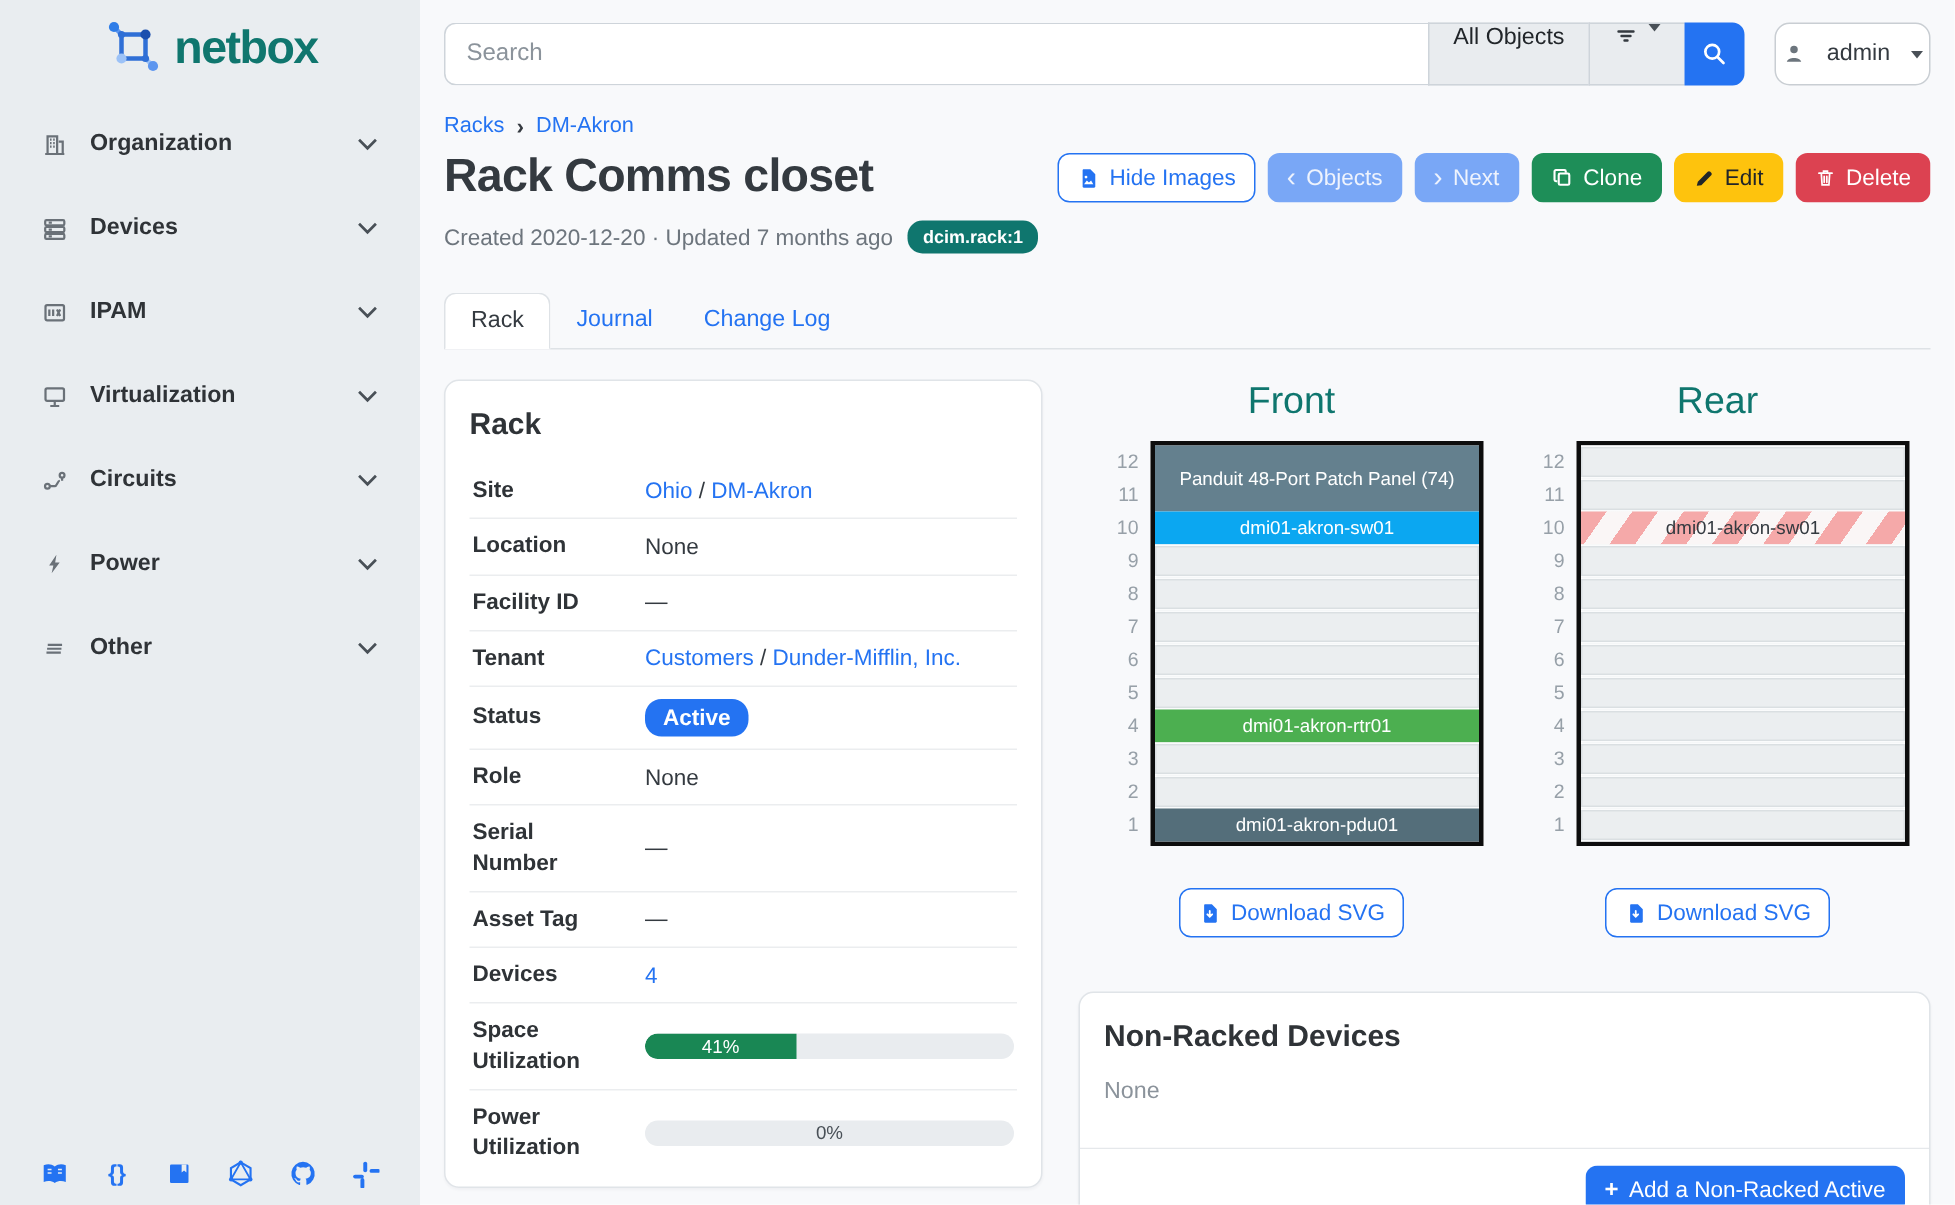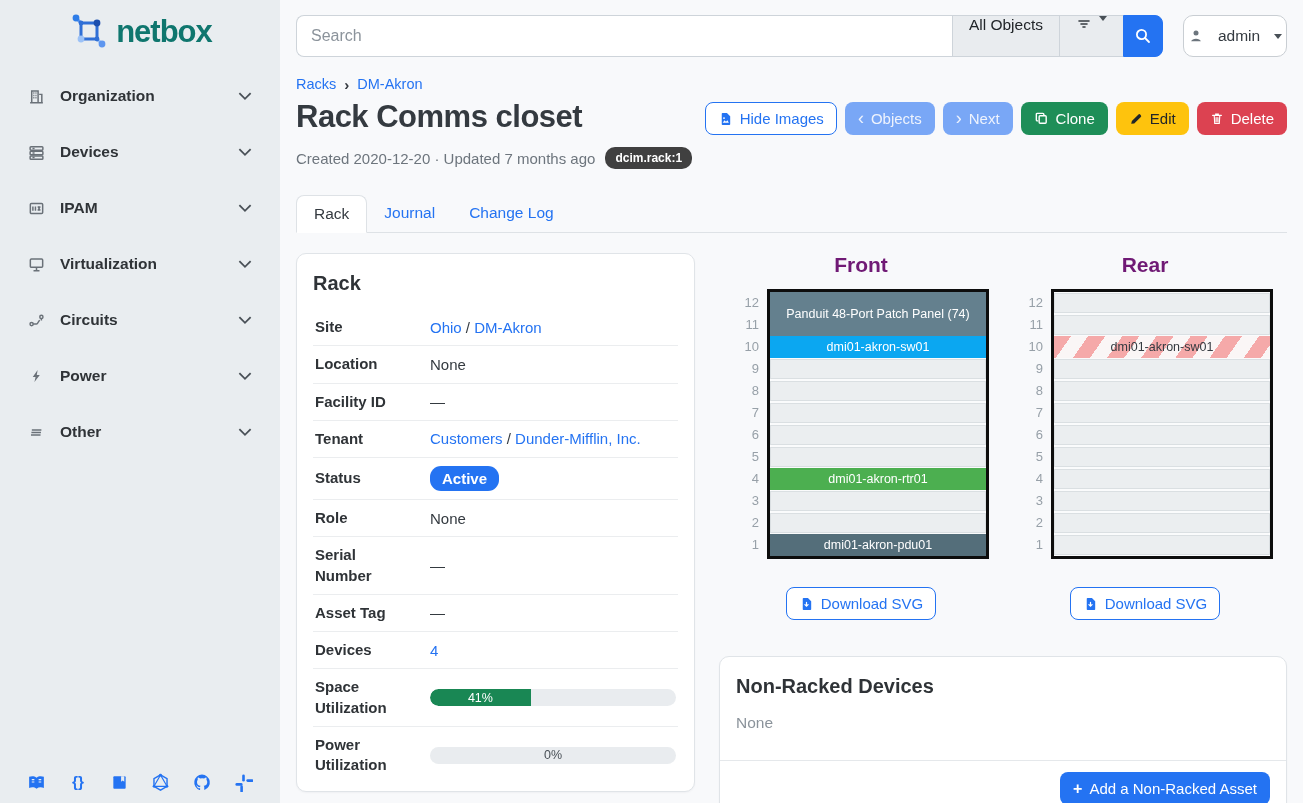--- a/index.html
+++ b/index.html
@@ -41,21 +41,21 @@
   .header-actions { margin-left:auto; display:flex; gap:8px; padding-top:3px; }
   .btn { display:inline-flex; align-items:center; gap:7px; height:33px; padding:0 12px; border-radius:8px; font-size:15px; cursor:pointer; border:1px solid transparent; white-space:nowrap; }
   .btn-outline-blue { background:#fff; border-color:#2473f2; color:#2473f2; }
   .btn-soft-blue { background:#79a7f6; color:#eef3fd; }
   .btn-green { background:#1e8e58; color:#fff; }
   .btn-yellow { background:#fec30d; color:#212529; }
   .btn-red { background:#dc4251; color:#fff; }
   .btn-blue { background:#2473f2; color:#fff; }
   .chev-txt { font-size:18px; line-height:1; margin-top:-2px; }
   .meta-row { margin-top:12px; display:flex; align-items:center; gap:10px; font-size:15px; color:#6d757d; }
-  .obj-badge { background:#404040; color:#fff; font-size:12px; font-weight:bold; padding:4px 10px; border-radius:10px; }
+  .obj-badge { background:#0f766e; color:#fff; font-size:12px; font-weight:bold; padding:4px 10px; border-radius:10px; }
 
   
   .tabs { margin-top:26px; display:flex; border-bottom:1px solid #dee2e6; }
   .tab { padding:9px 17px; font-size:15.5px; cursor:pointer; }
   .tab.active { background:#fff; border:1px solid #dee2e6; border-bottom:1px solid #fff; border-radius:8px 8px 0 0; color:#343a40; margin-bottom:-1px; }
   .tab.link { color:#2473f2; }
 
   
   .main { display:flex; margin-top:20px; align-items:flex-start; }
   .col-left { width:399px; flex:none; }
@@ -73,21 +73,21 @@
   .muted { color:#8b939b; }
   .dash { color:#6d757d; }
   .badge-active { display:inline-block; background:#2473f2; color:#fff; font-size:15px; font-weight:bold; padding:4px 12px; border-radius:11px; }
   .progress { position:relative; height:17px; background:#e9ecef; border-radius:9px; overflow:hidden; font-size:12.5px; }
   .progress .fill { height:100%; background:#198754; color:#fff; display:flex; align-items:center; justify-content:center; border-radius:9px 0 0 9px; }
   .progress .overlay { position:absolute; inset:0; display:flex; align-items:center; justify-content:center; color:#495057; }
 
   
   .elev-pair { display:flex; }
   .elev { flex:1; display:flex; flex-direction:column; align-items:center; }
-  .elev-title { font-size:21px; font-weight:bold; color:#701a75; margin-bottom:12px; }
+  .elev-title { font-size:25px; font-weight:normal; color:#0f766e; margin-bottom:12px; }
   .elev-body { display:flex; }
   .unit-nums { display:flex; flex-direction:column; width:26px; margin-right:8px; padding-top:3px; }
   .unit-nums div { height:22px; line-height:22px; text-align:right; font-size:13px; color:#97a0a8; }
   .rackbox { width:222px; border:3px solid #0d0d0d; background:#fff; }
   .slot { display:flex; align-items:center; justify-content:center; font-size:12.5px; }
   .slot.empty { background:#ebeef0; border-top:1px solid #fafbfc; border-bottom:1px solid #fafbfc; box-shadow:inset 0 0 0 1px rgba(96,115,130,.12); }
   .slot.striped { background:repeating-linear-gradient(125deg,#f5a9a9 0 14px,#faf6f6 14px 28px); }
   .dl-row { margin-top:28px; }
 
   .nonracked { margin-top:36px; }
@@ -538,20 +538,20 @@
         </div>
 
       <div class="card nonracked">
         <div class="nr-body">
           <h2>Non-Racked Devices</h2>
           <div class="nr-none">None</div>
         </div>
         <div class="nr-footer">
           <button class="btn btn-blue">
             <span style="font-weight:bold;font-size:16px;line-height:1;">+</span>
-            <span>Add a Non-Racked Asset</span>
+            <span>Add a Non-Racked Active</span>
           </button>
         </div>
       </div>
     </div>
   </div>
 
 </div>
 
 </body></html>

